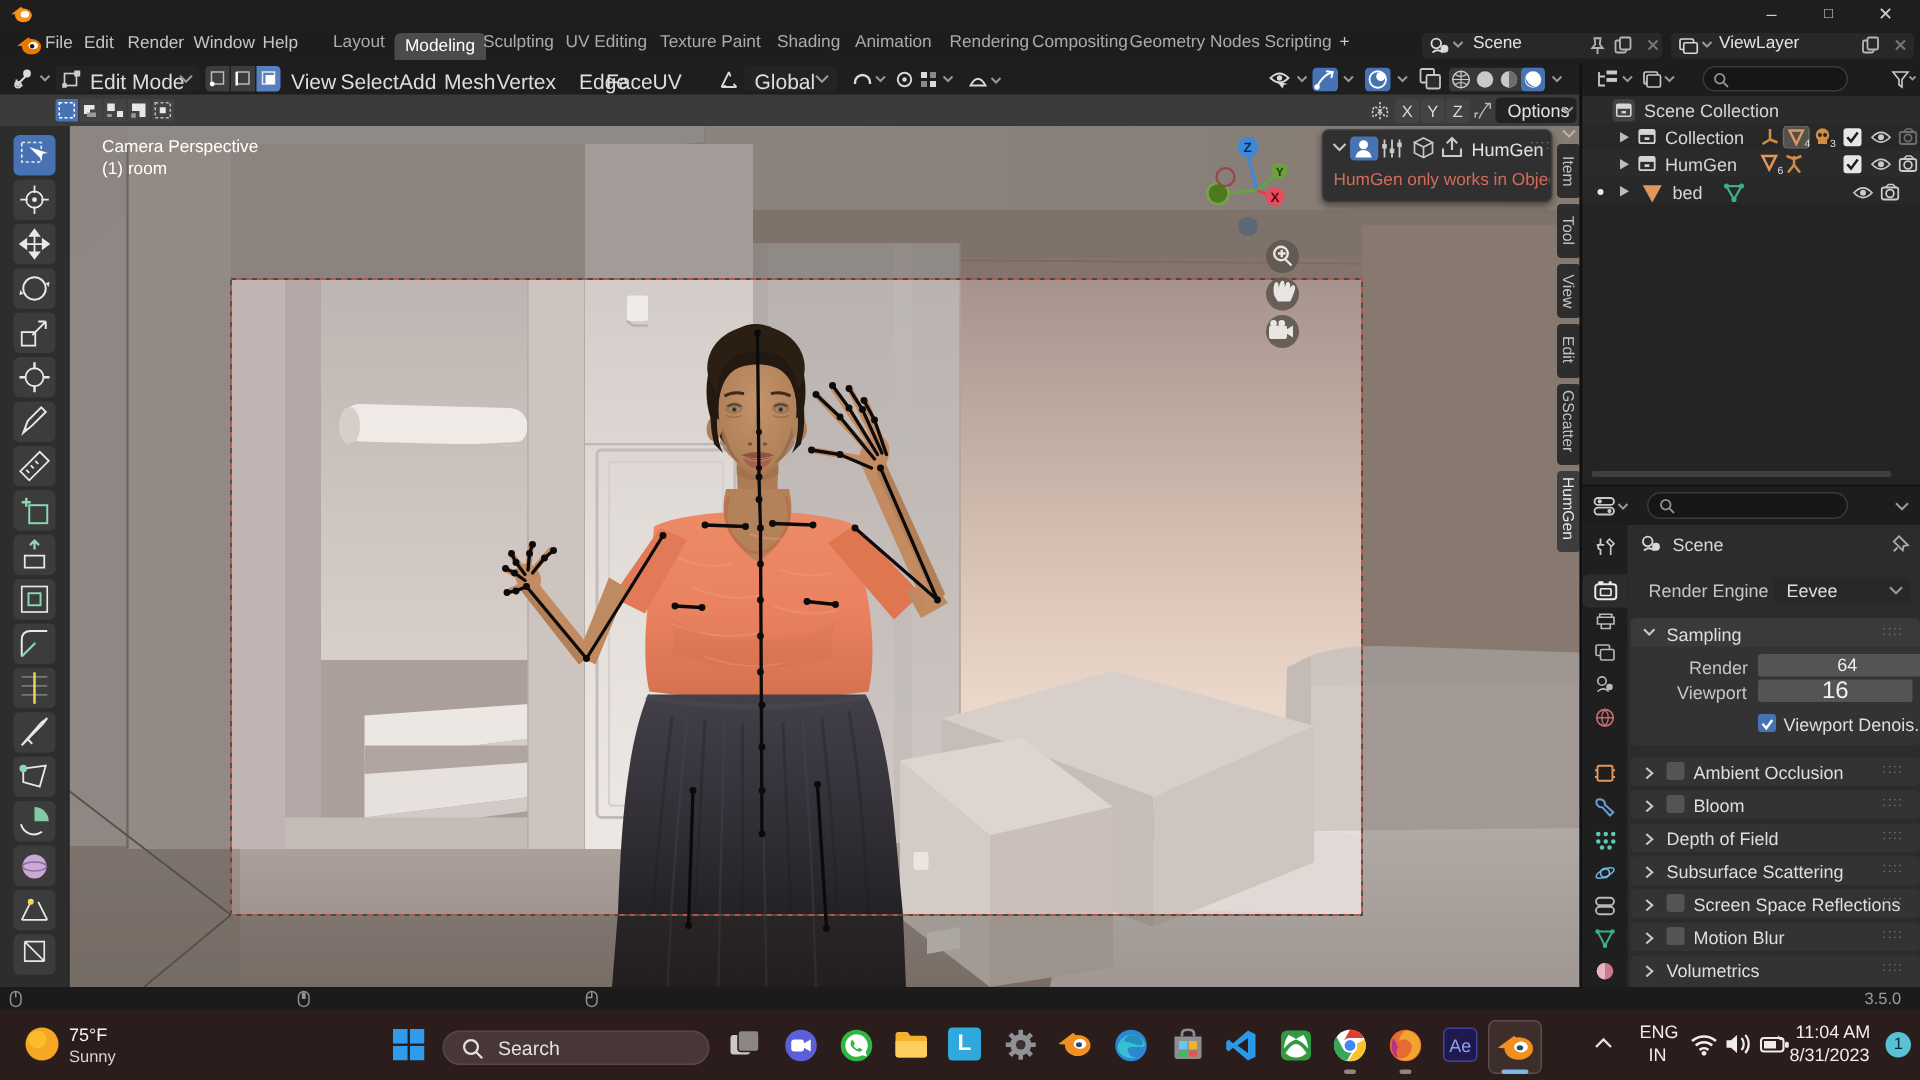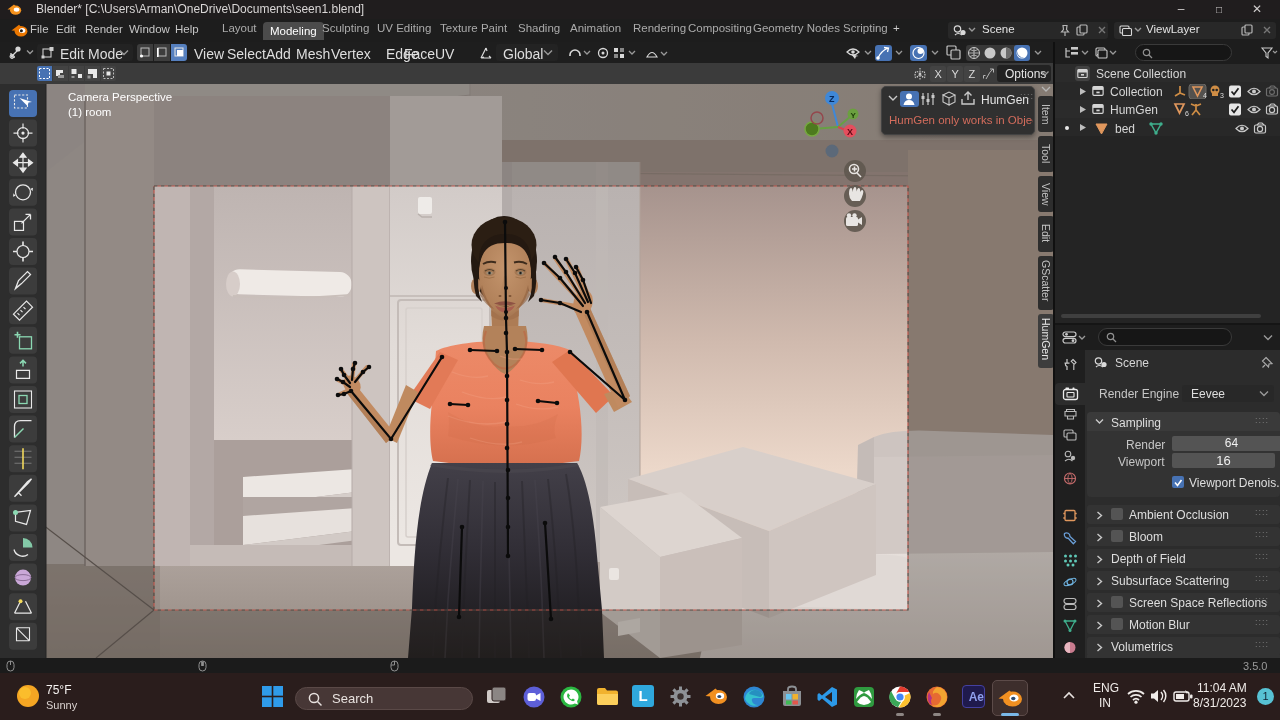--- a/index.html
+++ b/index.html
@@ -31,21 +31,20 @@
 </head>
 <body>
 <div id="app">
 
   <div id="titlebar" class="abs">
     <svg class="abs" style="left:7px;top:3px" width="15" height="13" viewBox="0 0 15 13">
       <ellipse cx="8.6" cy="7.2" rx="5.6" ry="4.6" fill="#f5921d"></ellipse>
       <ellipse cx="9.6" cy="6.6" rx="2.8" ry="2.2" fill="#fff"></ellipse>
       <path d="M0.5,6.5 L7,1.5 l2,2 -5,3z" fill="#f5921d"></path>
     </svg>
-    <span id="titletext" class="abs">Blender* [C:\Users\Arman\OneDrive\Documents\seen1.blend]</span>
     <div class="winbtn abs" style="left:1159px;">–</div>
     <div class="winbtn abs" style="left:1197px;font-size:10px;">□</div>
     <div class="winbtn abs" style="left:1235px;">✕</div>
   </div>
 
   <div id="menubar" class="abs">
     <svg class="abs" style="left:11px;top:4px" width="17" height="15" viewBox="0 0 17 15">
       <ellipse cx="10" cy="8.2" rx="6.4" ry="5.2" fill="#eb7700"></ellipse>
       <ellipse cx="11.2" cy="7.4" rx="3.2" ry="2.5" fill="#fff"></ellipse>
       <circle cx="10.4" cy="7.8" r="1.5" fill="#1d1d1d"></circle>
@@ -941,21 +940,21 @@
     <div class="abs" style="left:32px;top:87px;width:193px;height:85px;background:#333333;border-radius:4px;"></div>
     <div class="abs" style="left:32px;top:87px;width:193px;height:19px;background:#3a3a3a;border-radius:4px 4px 0 0;"></div>
     <svg class="abs" style="left:40px;top:93px" width="9" height="7" viewBox="0 0 9 7">
         <path d="M1,1.5 l3.5,3.5 3.5,-3.5" stroke="#c9c9c9" fill="none" stroke-width="1.4"></path>
       </svg>
     <span class="abs" style="left:56px;top:91px;color:#dedede;font-size:12px;">Sampling</span>
     <span class="abs" style="left:200px;top:90px;color:#7b7b7b;font-size:9px;letter-spacing:1px;">::::</span>
     <span class="abs" style="left:71px;top:113px;color:#c6c6c6;font-size:12px;">Render</span>
     <div class="abs" style="left:117px;top:111px;width:119px;height:15px;background:#545454;border-radius:2px;color:#f0f0f0;font-size:12px;text-align:center;line-height:15px;">64</div>
     <span class="abs" style="left:63px;top:130px;color:#c6c6c6;font-size:12px;">Viewport</span>
-    <div class="abs" style="left:117px;top:128px;width:103px;height:15px;background:#545454;border-radius:2px;color:#f0f0f0;font-size:13px;text-align:center;line-height:15px;">16</div>
+    <div class="abs" style="left:117px;top:128px;width:103px;height:15px;background:#545454;border-radius:2px;color:#f0f0f0;font-size:16px;text-align:center;line-height:15px;">16</div>
     <div class="abs" style="left:117px;top:151px;width:12px;height:12px;background:#4772b3;border-radius:2px;"></div>
     <svg class="abs" style="left:119px;top:154px" width="9" height="8" viewBox="0 0 9 8">
         <path d="M1,3.5 l2.5,3 4,-5.5" stroke="#fff" fill="none" stroke-width="1.6"></path>
       </svg>
     <span class="abs" style="left:134px;top:151px;color:#dedede;font-size:12px;">Viewport Denois...</span>
 
     <div class="abs" style="left:32px;top:180px;width:193px;height:19px;background:#333333;border-radius:3px;"></div>
     <div class="abs" style="left:32px;top:202px;width:193px;height:19px;background:#333333;border-radius:3px;"></div>
     <div class="abs" style="left:32px;top:224px;width:193px;height:19px;background:#333333;border-radius:3px;"></div>
     <div class="abs" style="left:32px;top:246px;width:193px;height:19px;background:#333333;border-radius:3px;"></div>
@@ -1125,21 +1124,21 @@
       <circle cx="11" cy="11" r="4.6" fill="#fff"></circle>
         <circle cx="11" cy="11" r="3.6" fill="#4286f5"></circle>
     </svg>
 
     <svg class="abs" style="left:926px;top:13px" width="22" height="22" viewBox="0 0 22 22">
       <circle cx="11" cy="11" r="10.5" fill="#e66a32"></circle>
       <path d="M11,1 a10,10 0 0 1 10,10 a10,10 0 0 1 -16,8 q6,2 9,-3 q3,-5 -1,-8 q-3,-2.5 -6,0 q-1,-3 4,-7z" fill="#f2a431"></path>
       <path d="M3,6 q-2,4 -1,8 q1,4 4,5 q-2,-4 0,-7z" fill="#b63282"></path>
     </svg>
 
-    <div class="abs" style="left:962px;top:12px;width:23px;height:23px;background:#1f1a4d;border:1px solid #4440a0;border-radius:4px;color:#8f9fec;font-size:12px;font-weight:bold;text-align:right;line-height:22px;">Ae</div>
+    <div class="abs" style="left:962px;top:12px;width:23px;height:23px;background:#1f1a4d;border:1px solid #4440a0;border-radius:4px;color:#8f9fec;font-size:12px;font-weight:normal;text-align:center;line-height:22px;">Ae</div>
 
     <div class="abs" style="left:992px;top:7px;width:36px;height:36px;background:#3d2e2c;border:1px solid #5c4b49;border-radius:5px;"></div>
     <svg class="abs" style="left:998px;top:15px" width="25" height="21" viewBox="0 0 25 21">
       <ellipse cx="14.5" cy="11" rx="9.5" ry="7.5" fill="#f19021"></ellipse>
       <ellipse cx="16" cy="10" rx="4.6" ry="3.6" fill="#fff"></ellipse>
       <ellipse cx="15.3" cy="10.5" rx="2.2" ry="1.7" fill="#2b4a6f"></ellipse>
       <path d="M0.5,10.5 L11.5,2.5 l3.5,3.5 -9,5z" fill="#f19021"></path>
     </svg>
     <div class="abs" style="left:1001px;top:40px;width:18px;height:3px;background:#7ab8e8;border-radius:2px;"></div>
     <div class="abs" style="left:896px;top:40px;width:8px;height:3px;background:#8d8683;border-radius:2px;"></div>

